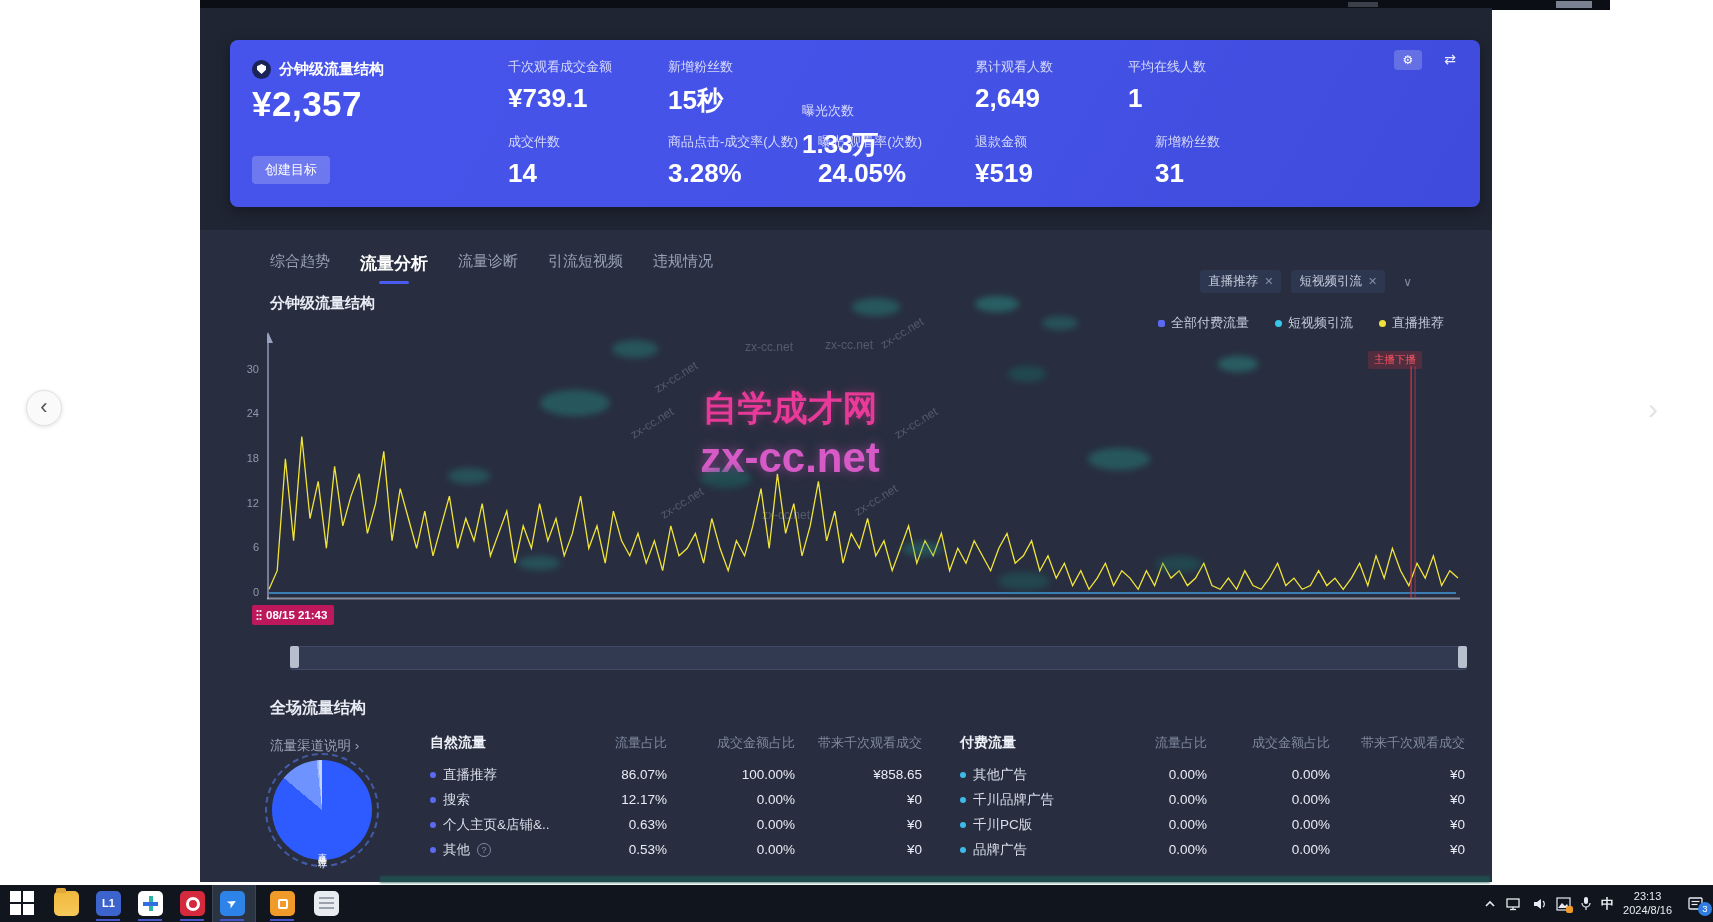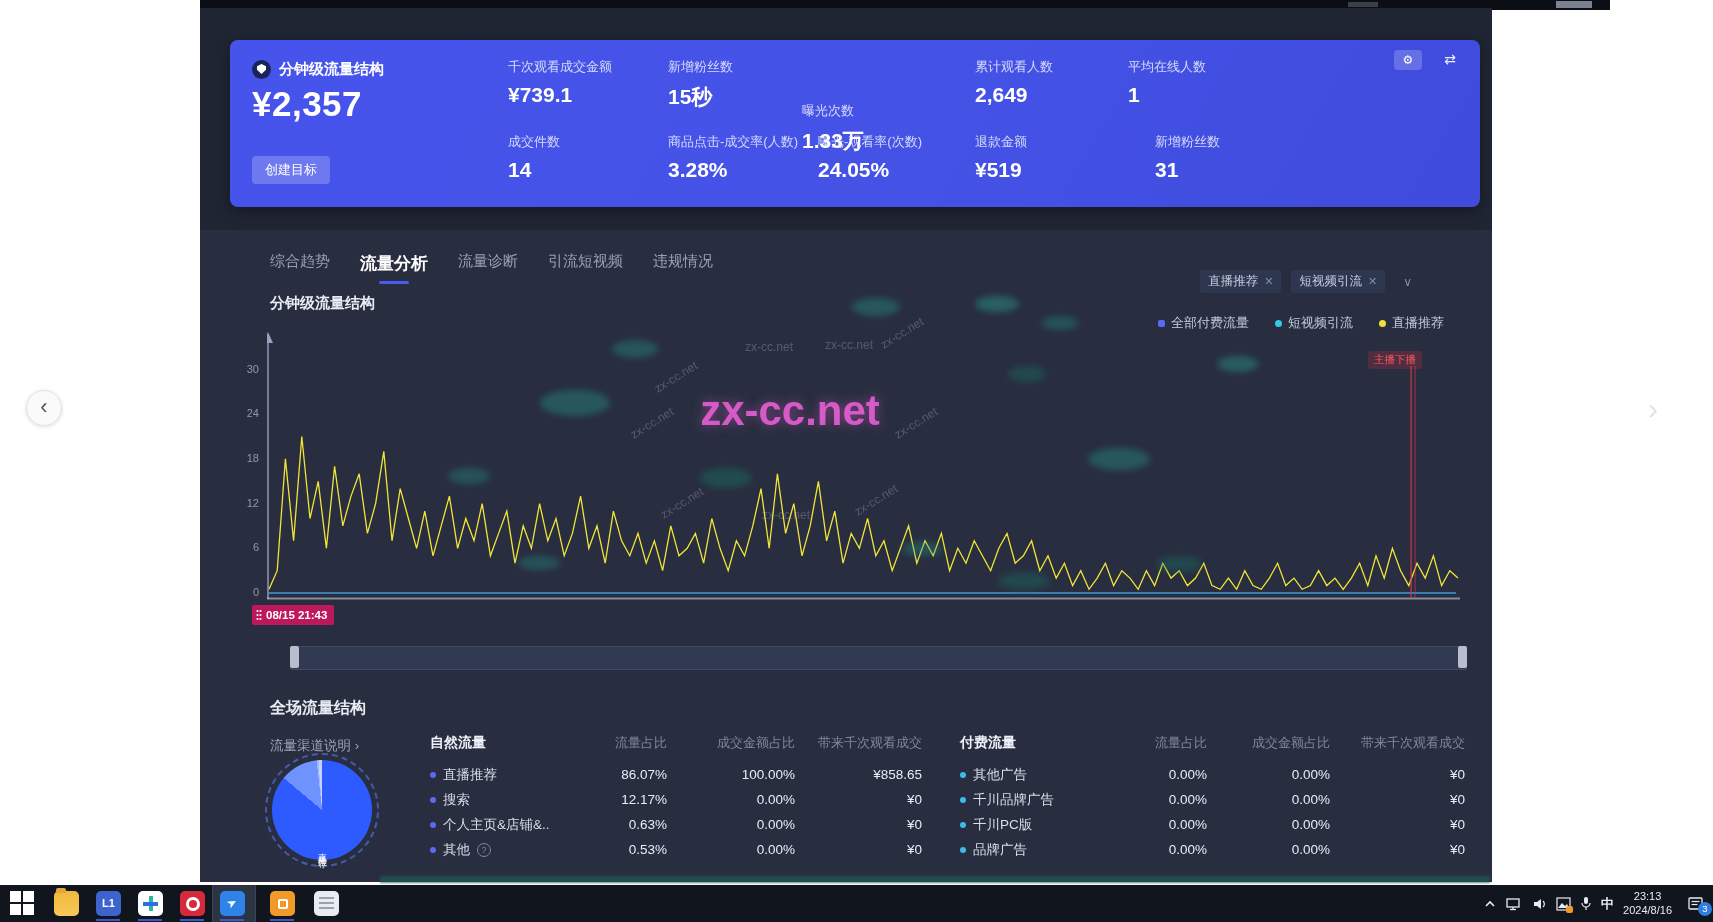--- a/index.html
+++ b/index.html
@@ -24,21 +24,21 @@
   .b-titlerow{position:absolute;left:22px;top:20px;display:flex;align-items:center;gap:8px;}
   .b-icon{width:19px;height:19px;border-radius:50%;background:#1b2457;position:relative;}
   .b-icon::after{content:"";position:absolute;left:5px;top:4px;width:9px;height:10px;background:#fff;
       clip-path:polygon(50% 0,100% 22%,100% 58%,50% 100%,0 58%,0 22%);}
   .b-title{font-size:15px;font-weight:bold;color:#fff;}
   .b-amount{position:absolute;left:22px;top:44px;font-size:35px;font-weight:bold;color:#fff;letter-spacing:.5px;}
   .b-goal{position:absolute;left:22px;top:116px;background:rgba(255,255,255,.22);color:#fff;
       font-size:13px;padding:5px 13px;border-radius:4px;cursor:pointer;}
   .b-metric{position:absolute;width:150px;}
   .b-metric .lab{font-size:13px;color:rgba(255,255,255,.78);white-space:nowrap;}
-  .b-metric .val{font-size:21px;font-weight:bold;color:#fff;margin-top:7px;}
+  .b-metric .val{font-size:26px;font-weight:bold;color:#fff;margin-top:7px;}
   .b-gear{position:absolute;top:10px;right:58px;width:28px;height:20px;border-radius:4px;
       background:rgba(255,255,255,.2);color:#fff;font-size:12px;text-align:center;line-height:20px;cursor:pointer;}
   .b-swap{position:absolute;top:11px;right:24px;color:#fff;opacity:.9;font-size:14px;cursor:pointer;}
   
   .tabs{position:absolute;left:70px;top:244px;display:flex;gap:30px;align-items:flex-start;}
   .tab{font-size:15px;color:#98a0b5;cursor:pointer;padding-bottom:6px;}
   .tab.active{font-size:17px;color:#fff;font-weight:bold;position:relative;}
   .tab.active::after{content:"";position:absolute;left:50%;transform:translateX(-50%);bottom:-3px;
       width:30px;height:3px;border-radius:2px;background:#4a5bf0;}
   .chips{position:absolute;top:262px;right:80px;display:flex;gap:10px;align-items:center;}
@@ -355,20 +355,21 @@
               <span>品牌广告</span>
             </div>
             <div class="v">0.00%</div>
             <div class="v">0.00%</div>
             <div class="v">¥0</div>
           </div>
         </div>
     </div>
 
     <div class="wm-main">
+      <div class="l1">自学成才网</div>
       <div class="l2">zx-cc.net</div>
     </div>
     <div class="wm-s rot" style="left:452px;top:362px">zx-cc.net</div>
     <div class="wm-s" style="left:545px;top:332px">zx-cc.net</div>
     <div class="wm-s" style="left:625px;top:330px">zx-cc.net</div>
     <div class="wm-s rot" style="left:678px;top:318px">zx-cc.net</div>
     <div class="wm-s rot" style="left:428px;top:408px">zx-cc.net</div>
     <div class="wm-s rot" style="left:692px;top:408px">zx-cc.net</div>
     <div class="wm-s rot" style="left:458px;top:488px">zx-cc.net</div>
     <div class="wm-s" style="left:562px;top:500px">zx-cc.net</div>

